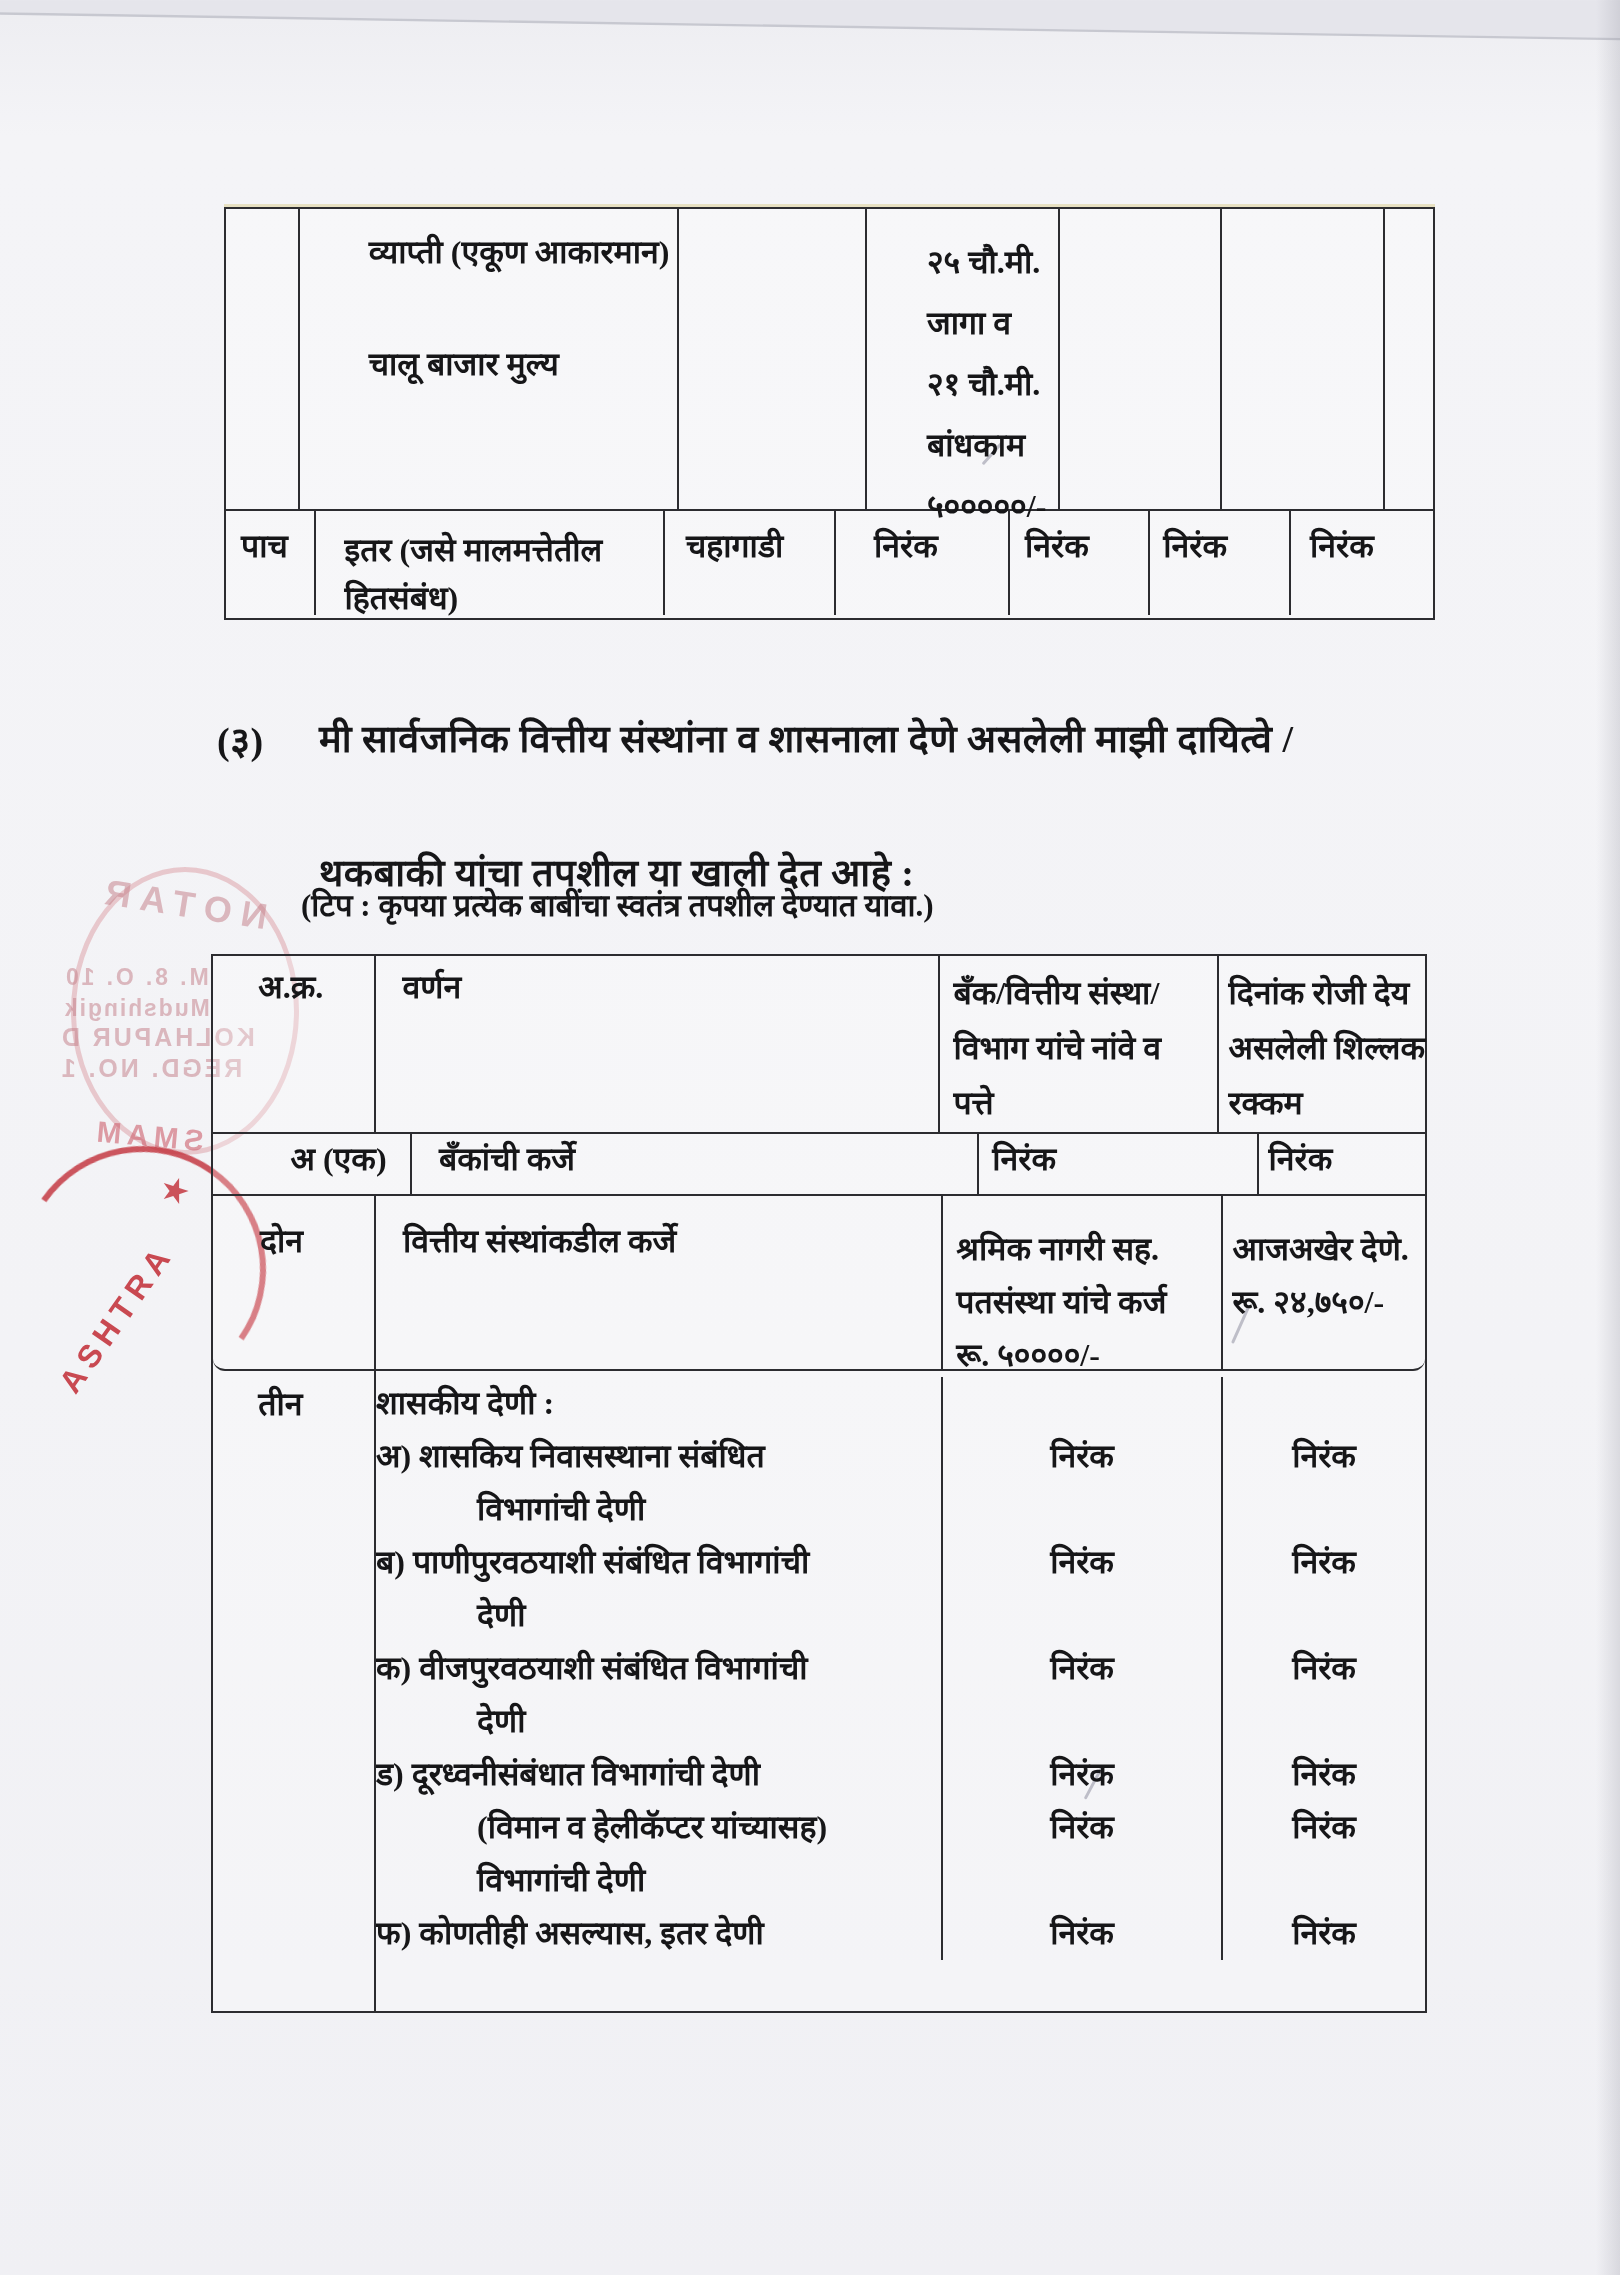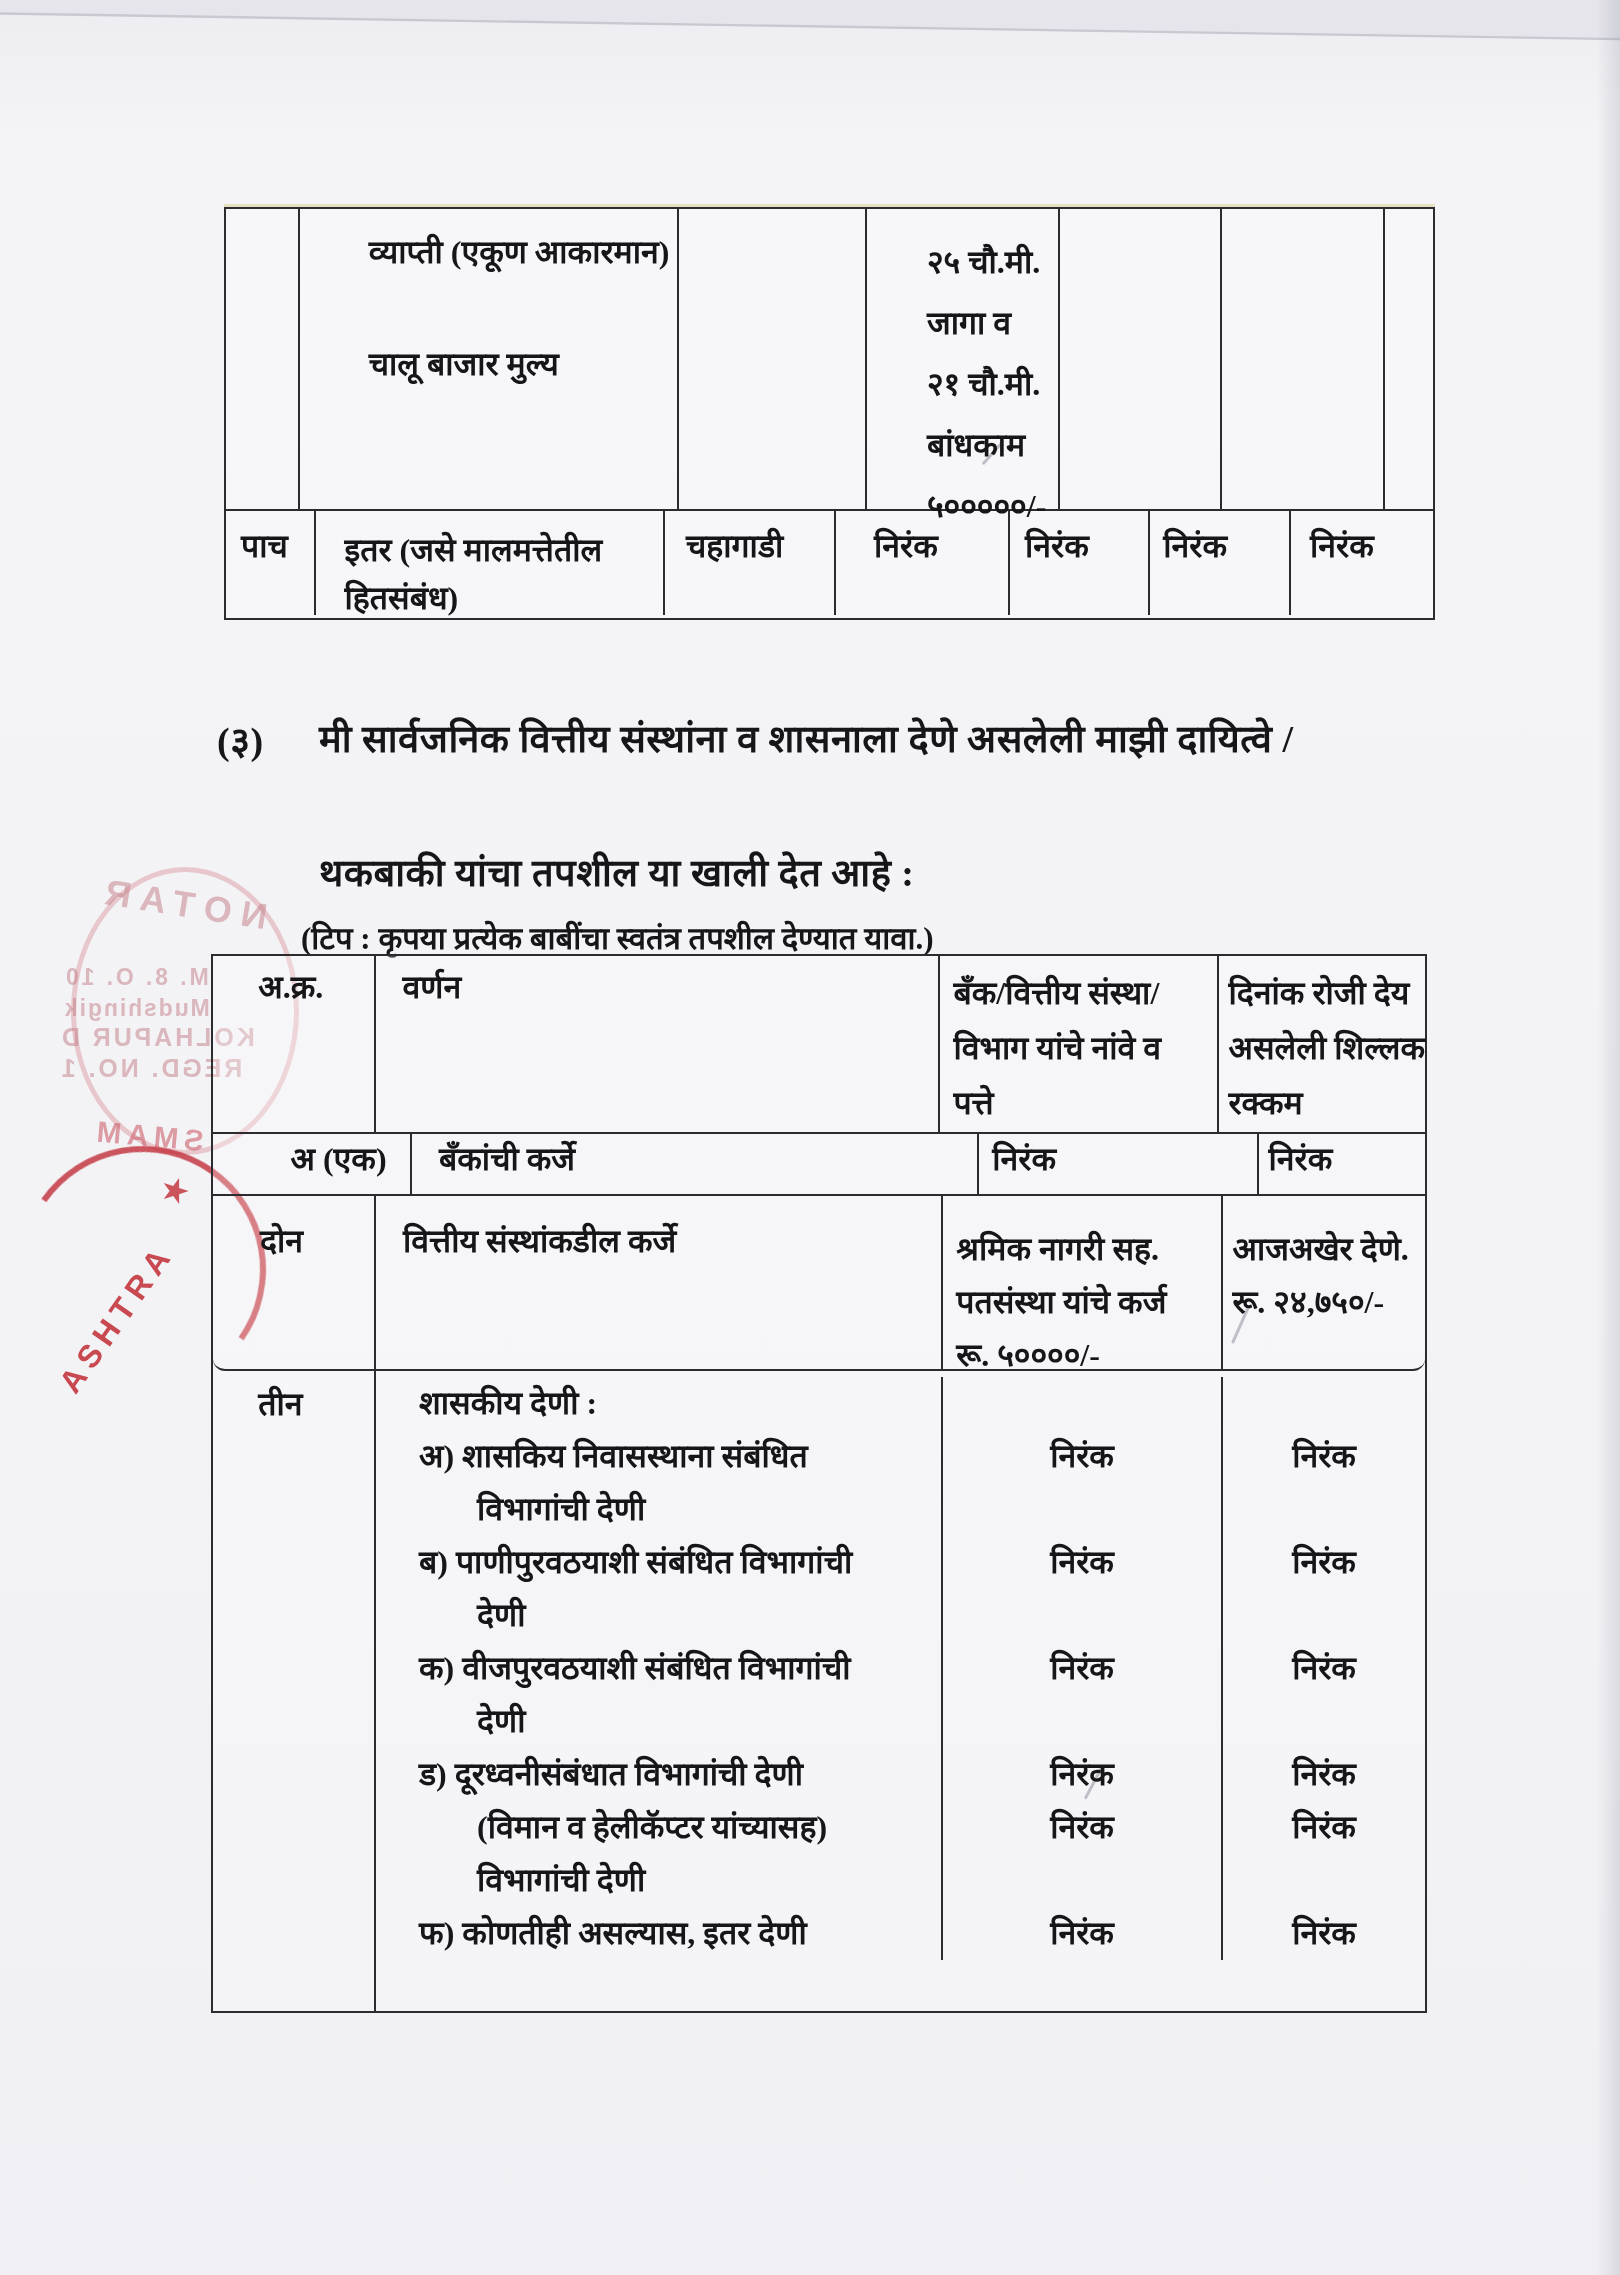--- a/index.html
+++ b/index.html
@@ -36,21 +36,21 @@
   .t1 .r2 .c3{padding-left:21px;}
   .t1 .r2 .c4{padding-left:38px;}
   .t1 .r2 .c5{padding-left:15px;}
   .t1 .r2 .c6{padding-left:13.3px;}
   .t1 .r2 .c7{padding-left:19px;}
   
   .sec{position:absolute;font-weight:700;font-size:38px;letter-spacing:0.5px;white-space:nowrap;}
   .sec-num{left:217px;top:713px;}
   .sec-l1{left:319px;top:711px;}
   .sec-l2{left:319px;top:801px;margin-top:44px;}
-  .note{position:absolute;left:301px;top:916px;font-size:31px;font-weight:600;white-space:nowrap;}
+  .note{position:absolute;left:301px;top:883px;font-size:31px;font-weight:600;white-space:nowrap;}
   
   .t2{left:211px;top:954px;width:1216px;}
   .t2 .hrow{height:178px;}
   .t2 .row1{height:62px;padding-left:36px;}
   .t2 .row2{height:175px;border-radius:12px;}
   .t2 .row3{height:640px;}
   .t2 .ca{width:131px;margin-left:32px;} .t2 .cb{width:567px;} .t2 .cc{width:280px;} .t2 .cd{flex:1;}
   .t2 .hrow .ca{padding:11.4px 0 0 13.3px;}
   .t2 .hrow .cb{padding:11.4px 0 0 27px;}
   .t2 .hrow .cc{padding:9.5px 0 0 13.3px;}
@@ -65,21 +65,21 @@
   .t2 .row2 .cb{padding:25px 0 0 27px;}
   .t2 .row2 .cc{padding:27px 0 0 13.3px;}
   .t2 .row2 .cd{padding:27px 0 0 9.5px;}
   .t2 .row2 .ln{line-height:53px;}
   .t2 .row3 .ca{padding:13.3px 0 0 13.3px;}
   .items{flex:1;display:flex;flex-direction:column;padding-top:5.7px;overflow:hidden;}
   .item{display:flex;}
   .i-d{width:567px;border-right:2.4px solid #2c2c30;font-size:32px;font-weight:600;}
   .i-3{width:280px;border-right:2.4px solid #2c2c30;text-align:center;font-size:32px;font-weight:600;line-height:53px;}
   .i-4{flex:1;text-align:center;font-size:32px;font-weight:600;line-height:53px;}
-  .i-d .ln{line-height:53px;padding-left:43px;}
+  .i-d .ln{line-height:53px;}
   .i-d .cont{padding-left:101px;}
   
   .ghost{position:absolute;left:0;top:837px;width:399px;height:361px;pointer-events:none;}
   .ghost-ring{position:absolute;left:71px;top:30px;width:228px;height:288px;border:5.7px solid rgba(214,128,138,.38);border-radius:50%;}
   .g-txt{position:absolute;transform:scaleX(-1);color:rgba(196,126,136,.52);font-weight:700;font-family:"Liberation Sans",sans-serif;white-space:nowrap;}
   .g-arc{left:95px;top:46px;font-size:36px;letter-spacing:9.5px;transform:scaleX(-1) rotate(-9deg);}
   .g-1{left:63px;top:127px;font-size:23px;letter-spacing:2.9px;}
   .g-2{left:63px;top:158px;font-size:23px;letter-spacing:1.9px;}
   .g-3{left:59px;top:186px;font-size:25px;letter-spacing:2.9px;}
   .g-4{left:59px;top:217px;font-size:25px;letter-spacing:2.9px;}

